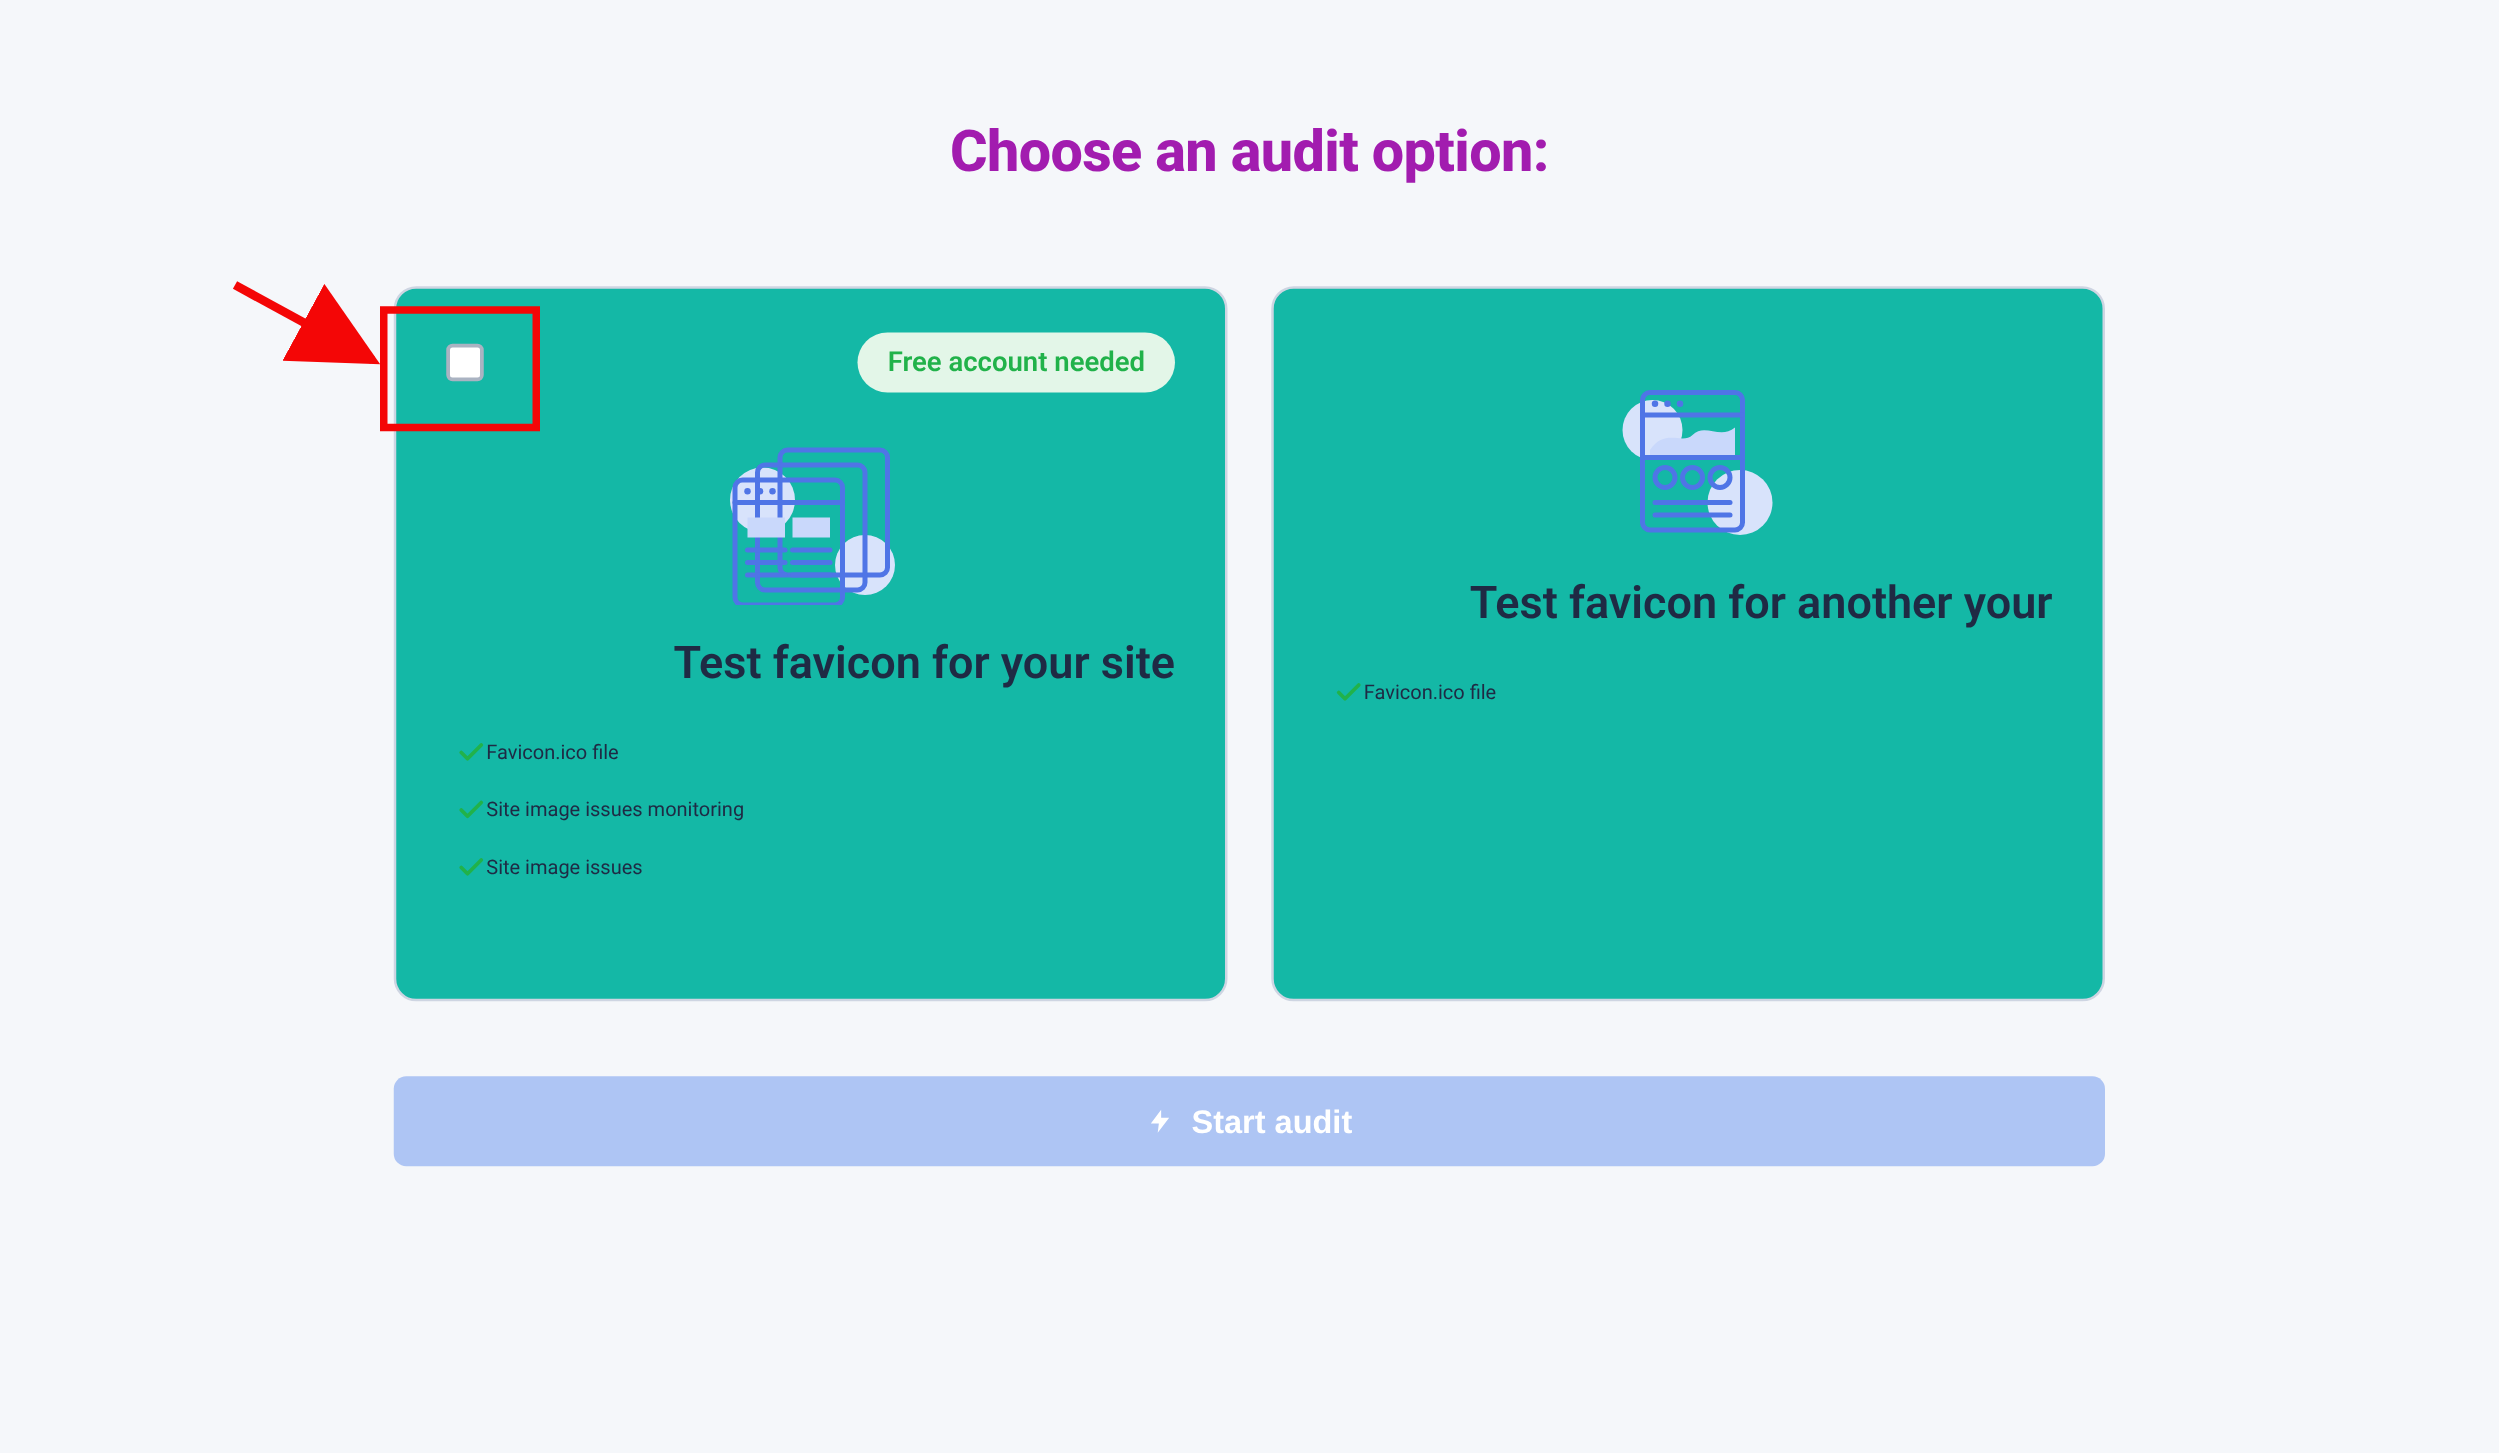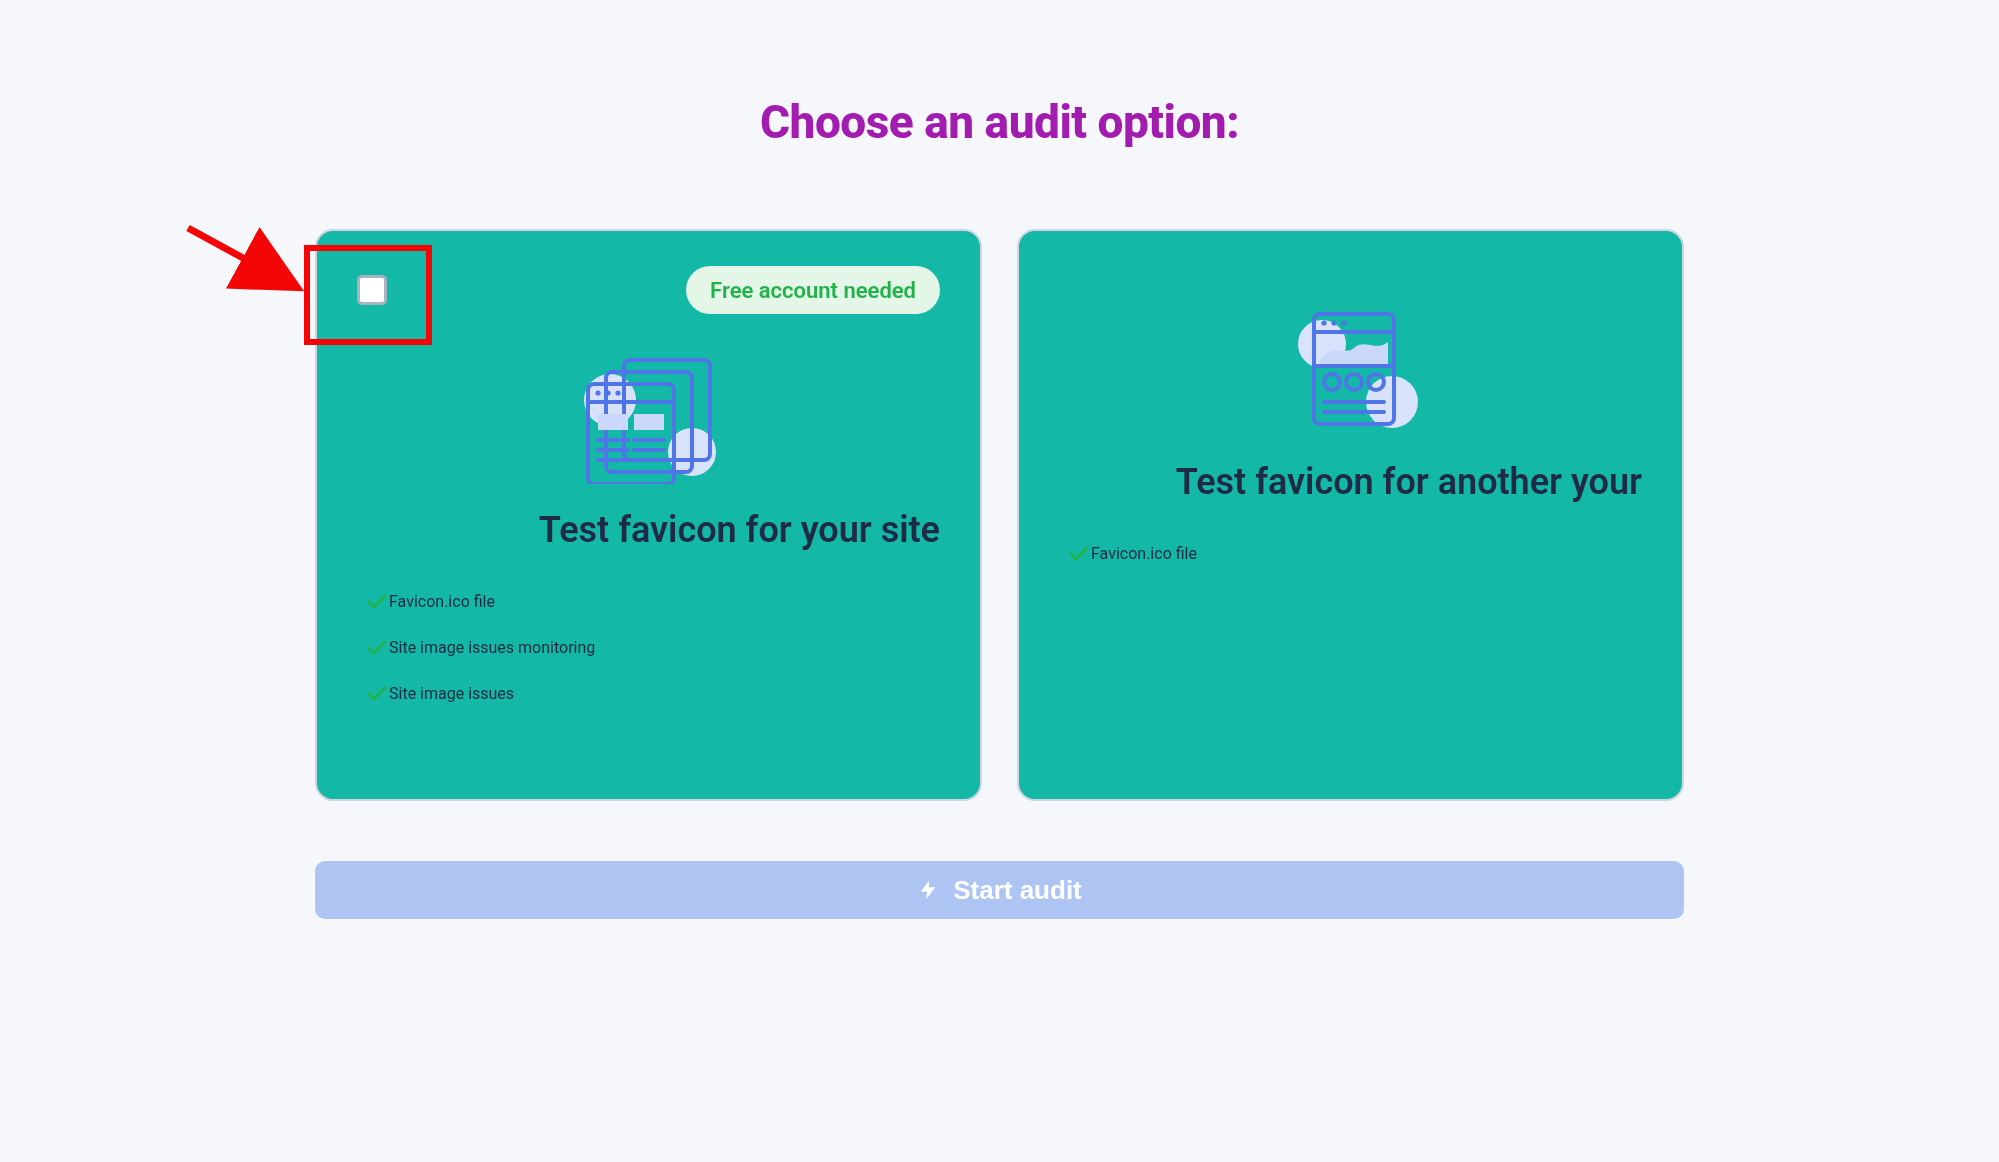--- a/index.html
+++ b/index.html
@@ -97,21 +97,21 @@
       padding: 11px 0;
       font-weight: 400;
     }
     .check-icon {
       width: 24px;
       height: 24px;
       flex: 0 0 24px;
     }
     .start-btn {
       width: 1369px;
-      height: 58px;
+      height: 72px;
       margin: 60px auto 0 auto;
       display: flex;
       align-items: center;
       justify-content: center;
       gap: 14px;
       background: #aec5f4;
       color: #ffffff;
       font-size: 26px;
       font-weight: 600;
       border: none;

